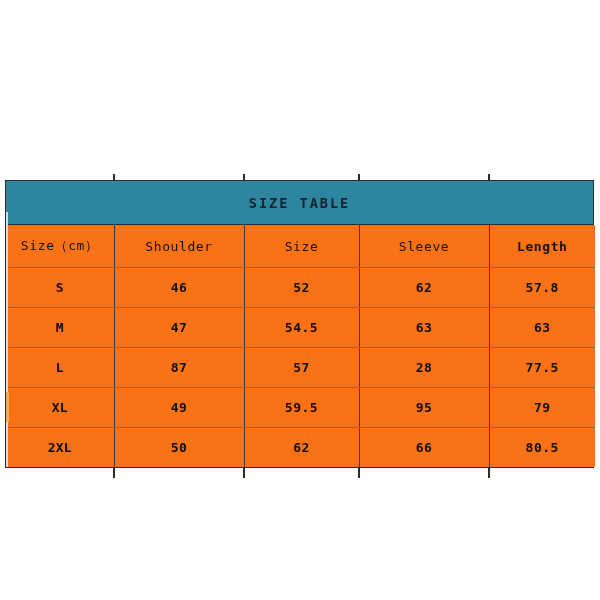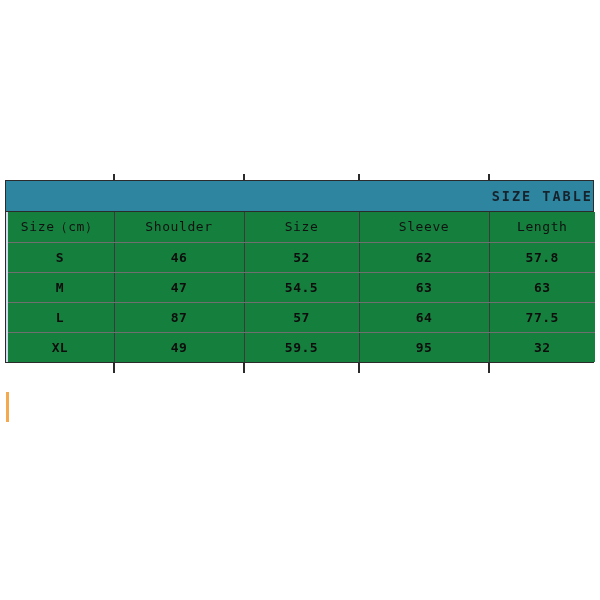--- a/index.html
+++ b/index.html
@@ -26,26 +26,26 @@
   .table-frame {
     position: relative;
     border: 1.6px solid #2b2b2b;
     border-collapse: collapse;
     background: #ffffff;
     box-sizing: border-box;
   }
 
   
   .title-band {
-    height: 31px;
+    height: 44px;
     background: #2e85a0;
     border-bottom: 1.6px solid #2b2b2b;
     display: flex;
     align-items: center;
-    justify-content: flex-end;
+    justify-content: center;
     box-sizing: border-box;
   }
   .title-band .title-text {
     font-size: 13.5px;
     font-weight: 700;
     color: #16222c;
     letter-spacing: 2.0px;
     white-space: nowrap;
   }
 
@@ -61,26 +61,26 @@
   table.size-grid col.c3 { width: 130px; }
   table.size-grid col.c4 { width: 106px; }
 
   table.size-grid th,
   table.size-grid td {
     height: 30px;
     text-align: center;
     vertical-align: middle;
     border-right: 1.4px solid #3a3a3a;
     border-bottom: 1.3px solid #6f6f6f;
-    padding: 0;
+    padding: 12px;
     box-sizing: border-box;
-    background: #15803d;
+    background: #f97316;
   }
   table.size-grid th:last-child,
-  table.size-grid td:last-child { border-right: none; }
+  table.size-grid td:last-child { border-right: none; font-weight: bold; }
   table.size-grid tr:last-child td { border-bottom: none; }
 
   table.size-grid th {
     font-size: 13px;
     font-weight: 400;
     color: #111111;
     letter-spacing: 0.6px;
   }
   table.size-grid td {
     font-size: 13px;
@@ -163,29 +163,36 @@
           <td class="size-label">M</td>
           <td>47</td>
           <td>54.5</td>
           <td>63</td>
           <td>63</td>
         </tr>
         <tr>
           <td class="size-label">L</td>
           <td>87</td>
           <td>57</td>
-          <td>64</td>
+          <td>28</td>
           <td>77.5</td>
         </tr>
         <tr>
           <td class="size-label">XL</td>
           <td>49</td>
           <td>59.5</td>
           <td>95</td>
-          <td>32</td>
+          <td>79</td>
+        </tr>
+        <tr>
+          <td class="size-label">2XL</td>
+          <td>50</td>
+          <td>62</td>
+          <td>66</td>
+          <td>80.5</td>
         </tr>
       </tbody>
     </table>
 
     <div class="left-edge-rule"></div>
     <div class="row-marker" id="row-marker" style="top: 211px; background: rgb(245, 169, 78);"></div>
 
     <div class="tick top" style="left:107px"></div>
     <div class="tick top" style="left:237px"></div>
     <div class="tick top" style="left:352px"></div>

